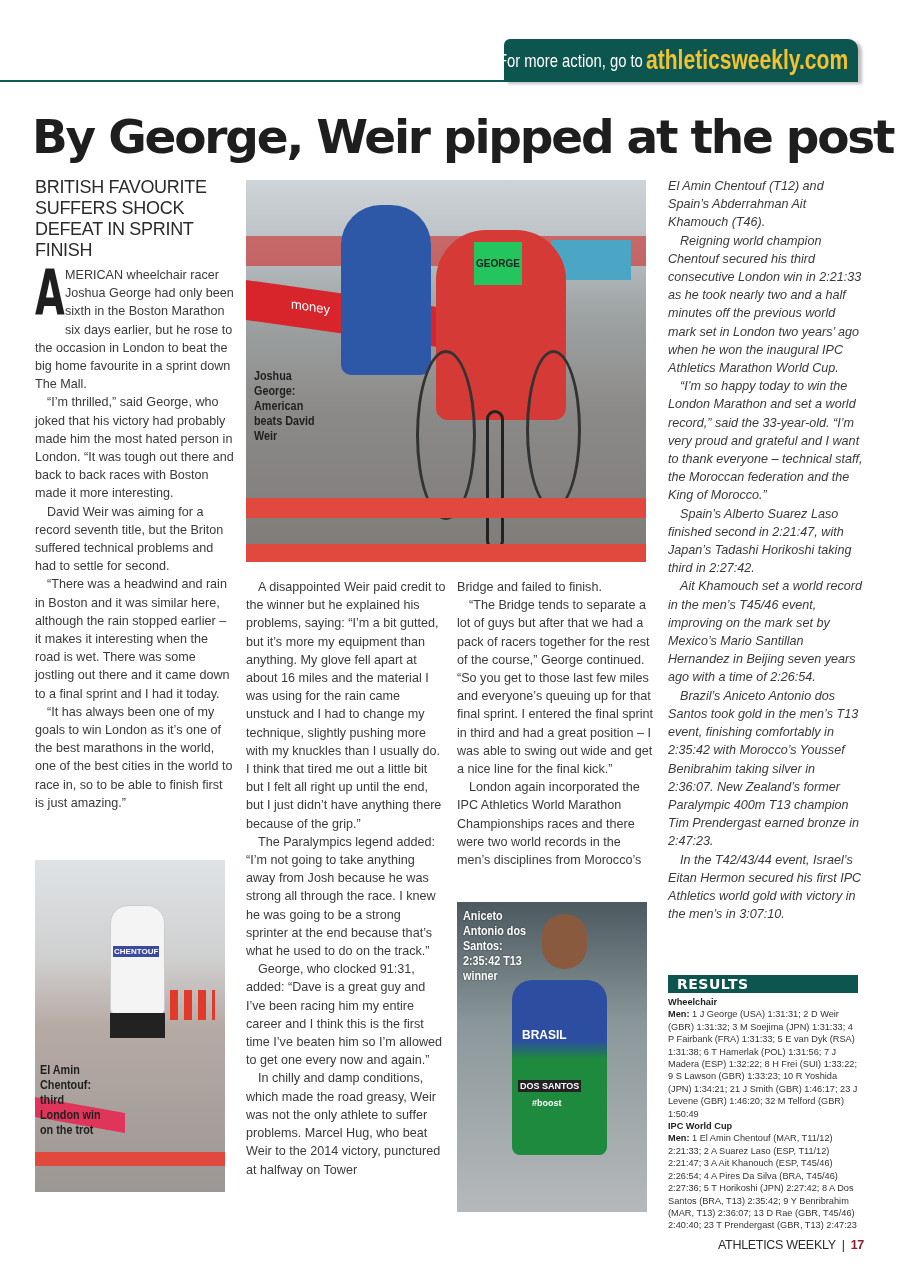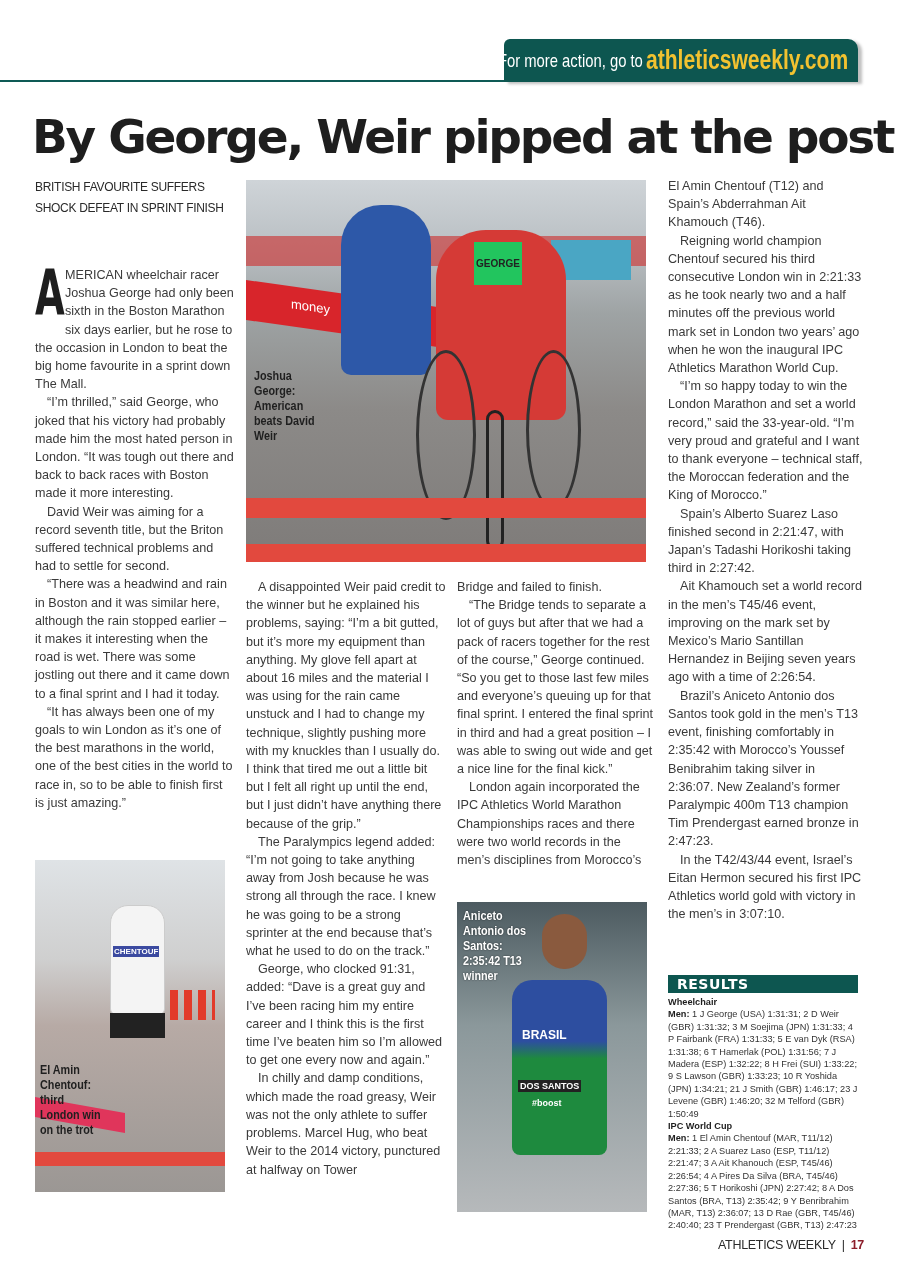--- a/index.html
+++ b/index.html
@@ -21,21 +21,21 @@
     font-family: "DejaVu Sans", sans-serif; font-weight: bold; font-size: 47px;
     letter-spacing: -2.2px; color: #1e1e1e; white-space: nowrap; line-height: 54px;
   }
 
   .col { position: absolute; font-size: 12.6px; line-height: 18.2px; color: #3a3a3a; }
   .col p { text-indent: 12px; }
   .col p.noindent { text-indent: 0; }
 
   .standfirst {
     position: absolute; left: 35px; top: 177px; width: 200px;
-    font-size: 12px; line-height: 21px; color: #2a2a2a; text-transform: uppercase; letter-spacing: -0.3px;
+    font-size: 18px; line-height: 21px; color: #2a2a2a; text-transform: uppercase; letter-spacing: -0.3px;
   }
   .dropcap {
     float: left; font-family: "DejaVu Sans", sans-serif; font-weight: bold; font-size: 62px;
     line-height: 54px; height: 58px; margin: 0 4px 0 0; color: #1e1e1e; transform: scaleX(0.62); transform-origin: left top; width: 26px;
   }
 
   .photo { position: absolute; overflow: hidden; }
   .caption { position: absolute; font-weight: bold; font-size: 12px; line-height: 15px; color: #1f1f1f; transform: scaleX(0.9); transform-origin: left top; }
   .caption.white { color: #ffffff; text-shadow: 0 0 2px rgba(0,0,0,0.6); }
 
@@ -98,21 +98,21 @@
   <p>George, who clocked 91:31, added: “Dave is a great guy and I’ve been racing him my entire career and I think this is the first time I’ve beaten him so I’m allowed to get one every now and again.”</p>
   <p>In chilly and damp conditions, which made the road greasy, Weir was not the only athlete to suffer problems. Marcel Hug, who beat Weir to the 2014 victory, punctured at halfway on Tower</p>
 </div>
 
 <div class="col" style="left:457px; top:578px; width:200px;">
   <p class="noindent">Bridge and failed to finish.</p>
   <p>“The Bridge tends to separate a lot of guys but after that we had a pack of racers together for the rest of the course,” George continued. “So you get to those last few miles and everyone’s queuing up for that final sprint. I entered the final sprint in third and had a great position – I was able to swing out wide and get a nice line for the final kick.”</p>
   <p>London again incorporated the IPC Athletics World Marathon Championships races and there were two world records in the men’s disciplines from Morocco’s</p>
 </div>
 
-<div class="col" style="left:668px; top:177px; width:195px;">
+<div class="col" style="left:668px; top:177px; width:195px;font-style:italic;">
   <p class="noindent">El Amin Chentouf (T12) and Spain’s Abderrahman Ait Khamouch (T46).</p>
   <p>Reigning world champion Chentouf secured his third consecutive London win in 2:21:33 as he took nearly two and a half minutes off the previous world mark set in London two years’ ago when he won the inaugural IPC Athletics Marathon World Cup.</p>
   <p>“I’m so happy today to win the London Marathon and set a world record,” said the 33-year-old. “I’m very proud and grateful and I want to thank everyone – technical staff, the Moroccan federation and the King of Morocco.”</p>
   <p>Spain’s Alberto Suarez Laso finished second in 2:21:47, with Japan’s Tadashi Horikoshi taking third in 2:27:42.</p>
   <p>Ait Khamouch set a world record in the men’s T45/46 event, improving on the mark set by Mexico’s Mario Santillan Hernandez in Beijing seven years ago with a time of 2:26:54.</p>
   <p>Brazil’s Aniceto Antonio dos Santos took gold in the men’s T13 event, finishing comfortably in 2:35:42 with Morocco’s Youssef Benibrahim taking silver in 2:36:07. New Zealand’s former Paralympic 400m T13 champion Tim Prendergast earned bronze in 2:47:23.</p>
   <p>In the T42/43/44 event, Israel’s Eitan Hermon secured his first IPC Athletics world gold with victory in the men’s in 3:07:10.</p>
 </div>
 
 <div class="photo" style="left:35px; top:860px; width:190px; height:332px; background: linear-gradient(180deg, #dfe3e6 0%, #cfcfcf 30%, #b7aaa5 50%, #9b9794 100%);">

